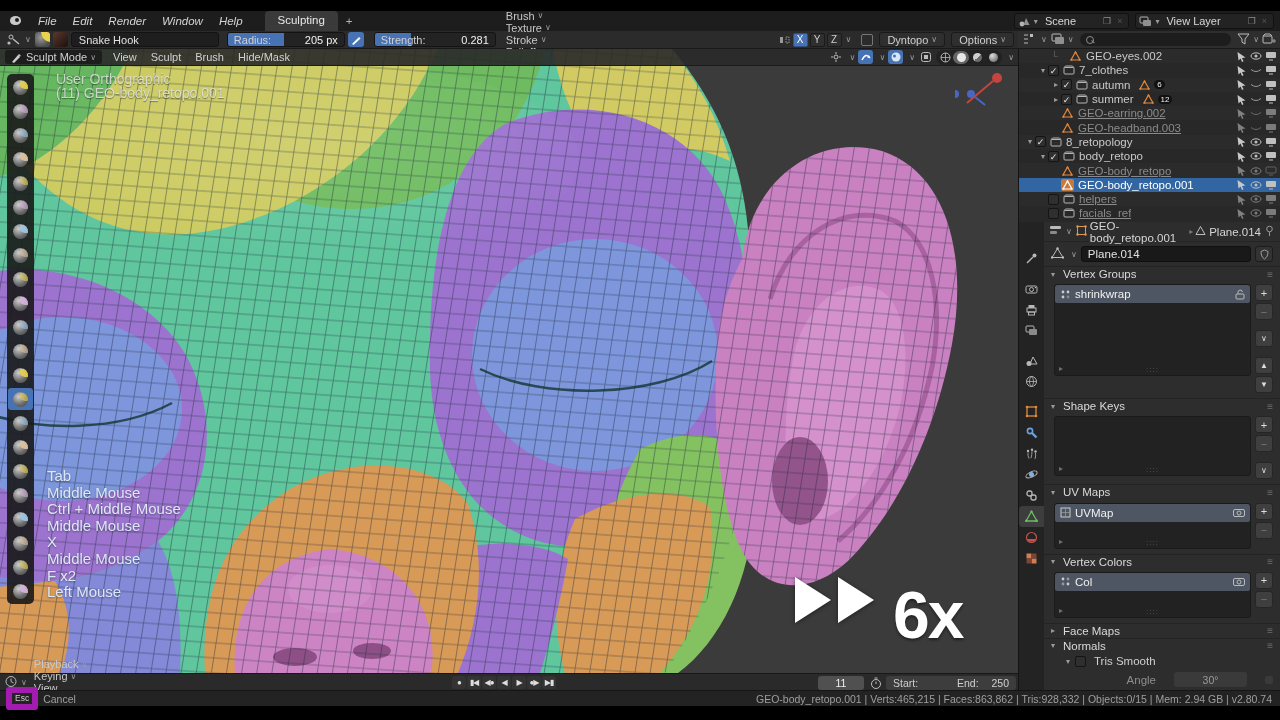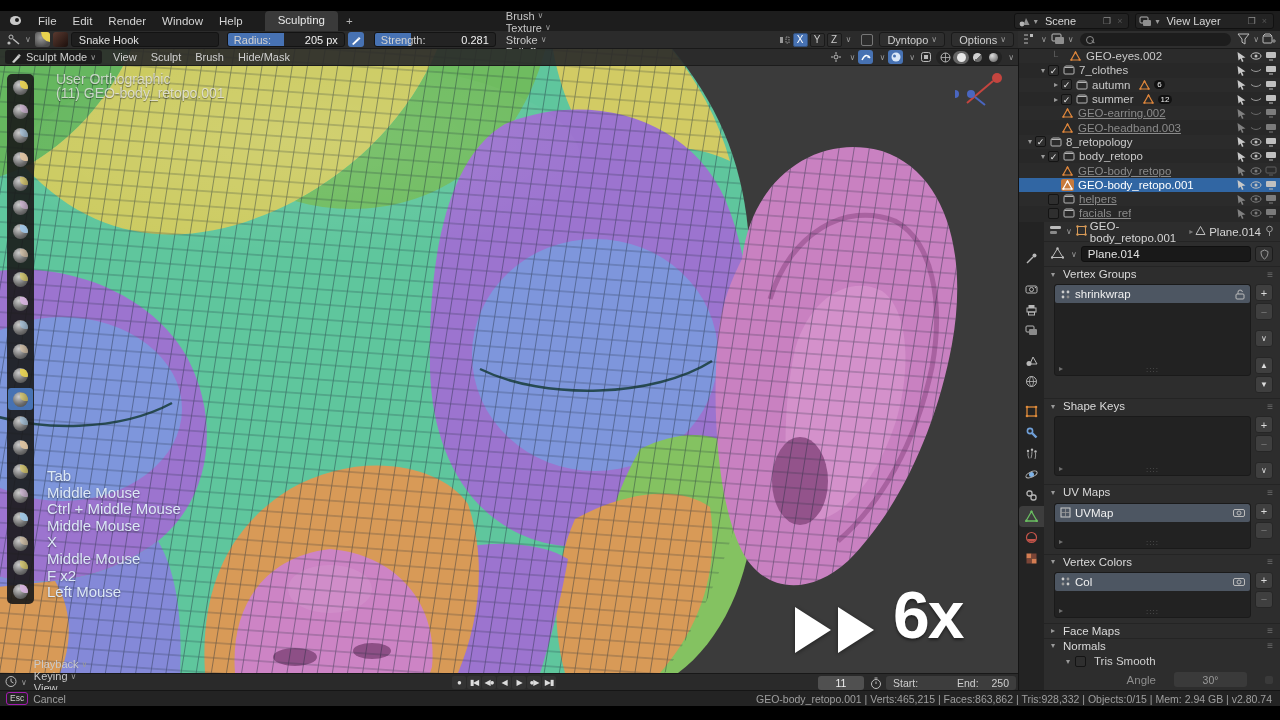--- a/index.html
+++ b/index.html
@@ -4,21 +4,21 @@
 <style>
   html,body{margin:0;padding:0;background:#000;}
   *{box-sizing:border-box;font-family:"Liberation Sans","DejaVu Sans",sans-serif;-webkit-font-smoothing:antialiased;}
   #screen{position:relative;width:1280px;height:720px;background:#000;overflow:hidden;}
 
   
   #topbar{position:absolute;left:0;top:11px;width:1280px;height:20px;background:#1d1d1d;display:flex;align-items:center;font-size:11.5px;color:#d4d4d4;}
   #topbar .logo{width:18px;height:14px;margin:0 4px 0 8px;position:relative;}
   #topbar .logo .dot{position:absolute;left:2px;top:2px;width:11px;height:9px;border-radius:50% 50% 45% 45%;background:#c9c9c9;}
   #topbar .logo .eye{position:absolute;left:7px;top:4px;width:4px;height:4px;border-radius:50%;background:#1d1d1d;}
-  #topbar .menu-item{padding:2px 8px;cursor:default;}
+  #topbar .menu-item{padding:2px 8px;cursor:default;font-style:italic;}
   #topbar .ws-tab{margin-left:14px;background:#3a3a3a;color:#e8e8e8;border-radius:4px 4px 0 0;padding:3px 13px 4px;height:20px;}
   #topbar .ws-add{padding:2px 8px;color:#b5b5b5;}
   #topbar .spacer{flex:1;}
   .tb-sel{display:flex;align-items:center;background:#232323;border:1px solid #111;border-radius:3px;height:16px;margin-right:6px;padding:0 3px;}
   .tb-sel .sel-ic{width:13px;height:11px;margin-right:2px;position:relative;}
   .tb-sel .chev{font-size:8px;color:#999;margin:0 3px 0 1px;}
   .tb-sel .sel-txt{font-size:11px;color:#d8d8d8;padding:0 24px 0 4px;}
   .tb-sel .mini{font-size:9px;color:#8f8f8f;padding:0 3px;}
   .tb-sel .mini.dim{color:#555;}
 
@@ -62,21 +62,21 @@
   .seg .s{width:16px;height:13px;display:flex;align-items:center;justify-content:center;border-radius:7px;}
   .seg .s.on{background:#656565;}
   .circ{width:9px;height:9px;border-radius:50%;}
   #vp-info{position:absolute;left:56px;top:23px;z-index:4;font-size:14px;color:#e2e2e2;opacity:.8;line-height:14px;text-shadow:0 1px 1px #0008;}
   #toolbar{position:absolute;left:7px;top:25px;width:27px;background:#1a1a1aE6;border-radius:5px;padding:2px 0;z-index:4;display:flex;flex-direction:column;align-items:center;gap:2px;}
   .tool-btn{width:25px;height:22px;border-radius:3px;display:flex;align-items:center;justify-content:center;}
   .tool-btn.active{background:#4772b3;}
   .tool-ball{width:15px;height:15px;border-radius:50%;background:radial-gradient(circle at 38% 32%,#cfcfcf,#6e6e6e 55%,#3f3f3f);position:relative;overflow:hidden;}
   .tool-ball i{position:absolute;display:block;}
   #shortcuts{position:absolute;left:47px;top:419px;z-index:4;font-size:15px;line-height:16.6px;color:#dce8f6;text-shadow:0 1px 2px #0006;}
-  #speed{position:absolute;left:795px;top:528px;z-index:4;display:flex;align-items:flex-end;gap:7px;}
+  #speed{position:absolute;left:795px;top:528px;z-index:4;display:flex;align-items:flex-start;gap:7px;}
   #speed .tri{width:0;height:0;border-left:36px solid #fff;border-top:23px solid transparent;border-bottom:23px solid transparent;filter:drop-shadow(0 1px 2px #0007);}
   #speed .lbl{font-size:66px;font-weight:bold;color:#fff;margin-left:12px;text-shadow:0 2px 3px #0007;letter-spacing:-2px;}
   #gizmo{position:absolute;left:955px;top:18px;z-index:4;}
 
   
   #timeline{position:absolute;left:0;top:673px;width:1018px;height:17px;background:#2a2a2a;border-top:1px solid #181818;font-size:11px;color:#c9c9c9;}
   #timeline .tl-left{position:absolute;left:4px;top:0;height:100%;display:flex;align-items:center;}
   .tl-menu{padding:0 7px;display:flex;align-items:center;}
   #tl-controls{position:absolute;left:452px;top:1.5px;display:flex;gap:1px;}
   .tl-btn{min-width:14px;height:13px;background:#333;border-radius:2px;color:#ddd;font-size:8px;display:flex;align-items:center;justify-content:center;letter-spacing:-1px;padding:0 2px;}
@@ -130,21 +130,21 @@
   .sq-btn.dim{color:#777;}
   .btn-gap{height:6px;}
   .norm-row{display:flex;align-items:center;padding:2px 7px 2px 22px;gap:5px;}
   .angle-row{display:flex;align-items:center;padding:3px 7px 3px 7px;gap:18px;}
   .angle-row .alabel{flex:0 0 105px;text-align:right;color:#8d8d8d;}
   .angle-field{flex:1;height:15px;background:#3a3a3a;border-radius:3px;color:#9a9a9a;display:flex;align-items:center;justify-content:center;font-size:10.5px;}
   .dot-btn{width:8px;height:8px;border-radius:2px;background:#3a3a3a;flex:none;}
 
   
   #statusbar{position:absolute;left:0;top:690px;width:1280px;height:16px;background:#232323;border-top:1px solid #151515;display:flex;align-items:center;font-size:10.5px;color:#9f9f9f;}
-  .keycap{border:1px solid #a21caf;border-radius:3px;font-size:8.5px;color:#cfcfcf;padding:0 3px;margin:0 5px 0 6px;line-height:11px;}
+  .keycap{border:6px solid #a21caf;border-radius:3px;font-size:8.5px;color:#cfcfcf;padding:0 3px;margin:0 5px 0 6px;line-height:11px;}
   #status-right{margin-left:auto;padding-right:8px;}
 </style>
 </head>
 <body>
 
 <div id="screen">
 
   <div id="topbar">
     <div class="logo">
         <div class="dot"></div>

